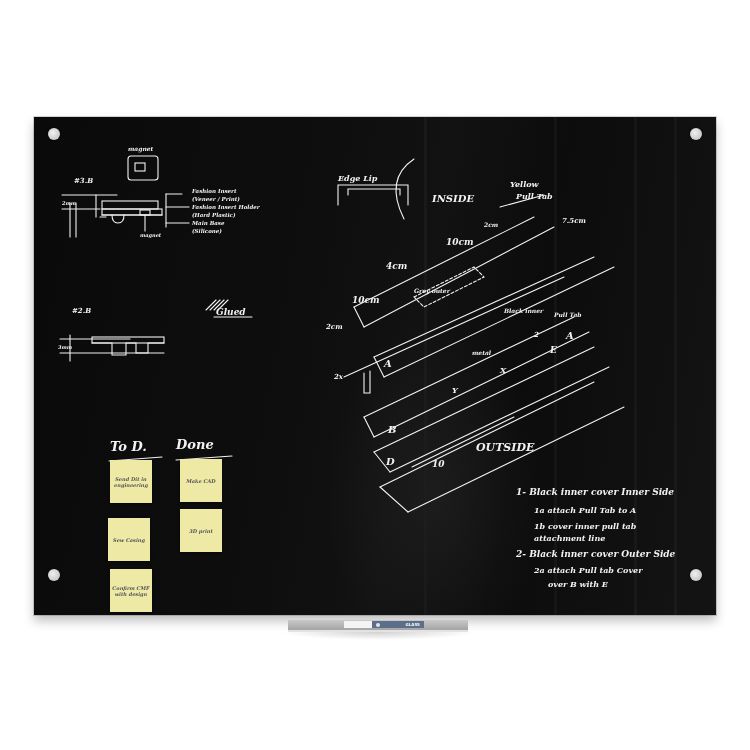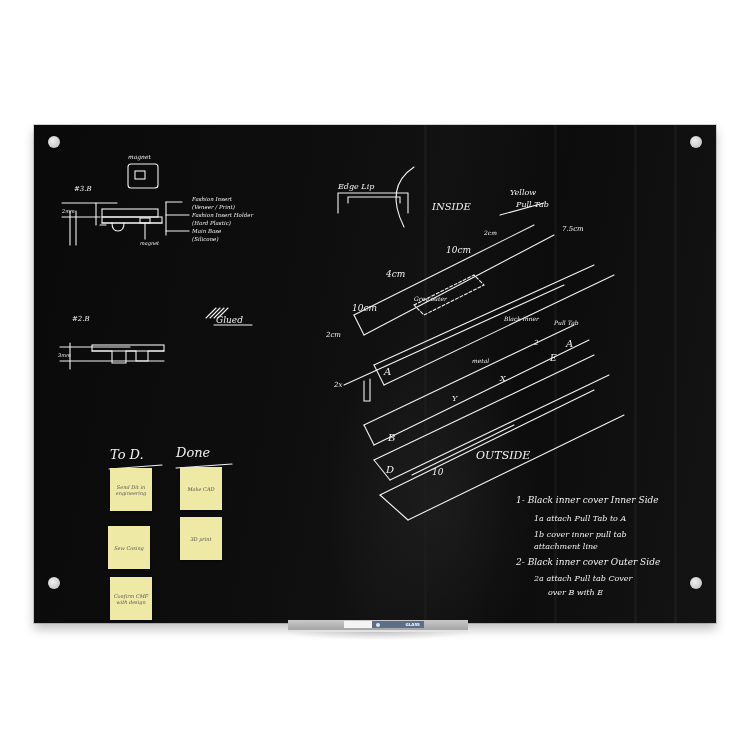--- a/index.html
+++ b/index.html
@@ -1,21 +1,22 @@
 <!DOCTYPE html>
 <html><head>
 <meta charset="utf-8">
 <style>
   html, body { margin:0; padding:0; background:#ffffff; }
   body { width:750px; height:750px; position:relative; overflow:hidden; font-family:"DejaVu Sans", sans-serif; }
   .board {
-    position:absolute; left:34px; top:125px; width:682px; height:498px;
+    position:absolute; left:34px; top:117px; width:682px; height:498px;
     background: linear-gradient(100deg, #0a0a0a 0%, #0e0e0e 40%, #121212 55%, #0c0c0c 70%, #141414 100%);
     box-shadow: 0 6px 10px rgba(0,0,0,0.25), 0 0 0 1px #d8d8d8;
     overflow:hidden;
+    font-weight:bold;
   }
   .frame-line { position:absolute; top:0; bottom:0; width:3px; background:rgba(255,255,255,0.035); }
   .plant { position:absolute; left:290px; top:200px; width:220px; height:298px;
     background: radial-gradient(ellipse at 50% 60%, rgba(30,30,30,0.9) 0%, rgba(14,14,14,0) 70%); }
   .standoff {
     position:absolute; width:12px; height:12px; border-radius:50%;
     background: radial-gradient(circle at 40% 40%, #f0f0f0, #b8b8b8);
     box-shadow: 0 0 2px rgba(0,0,0,0.6);
   }
   svg.ink { position:absolute; left:0; top:0; }

